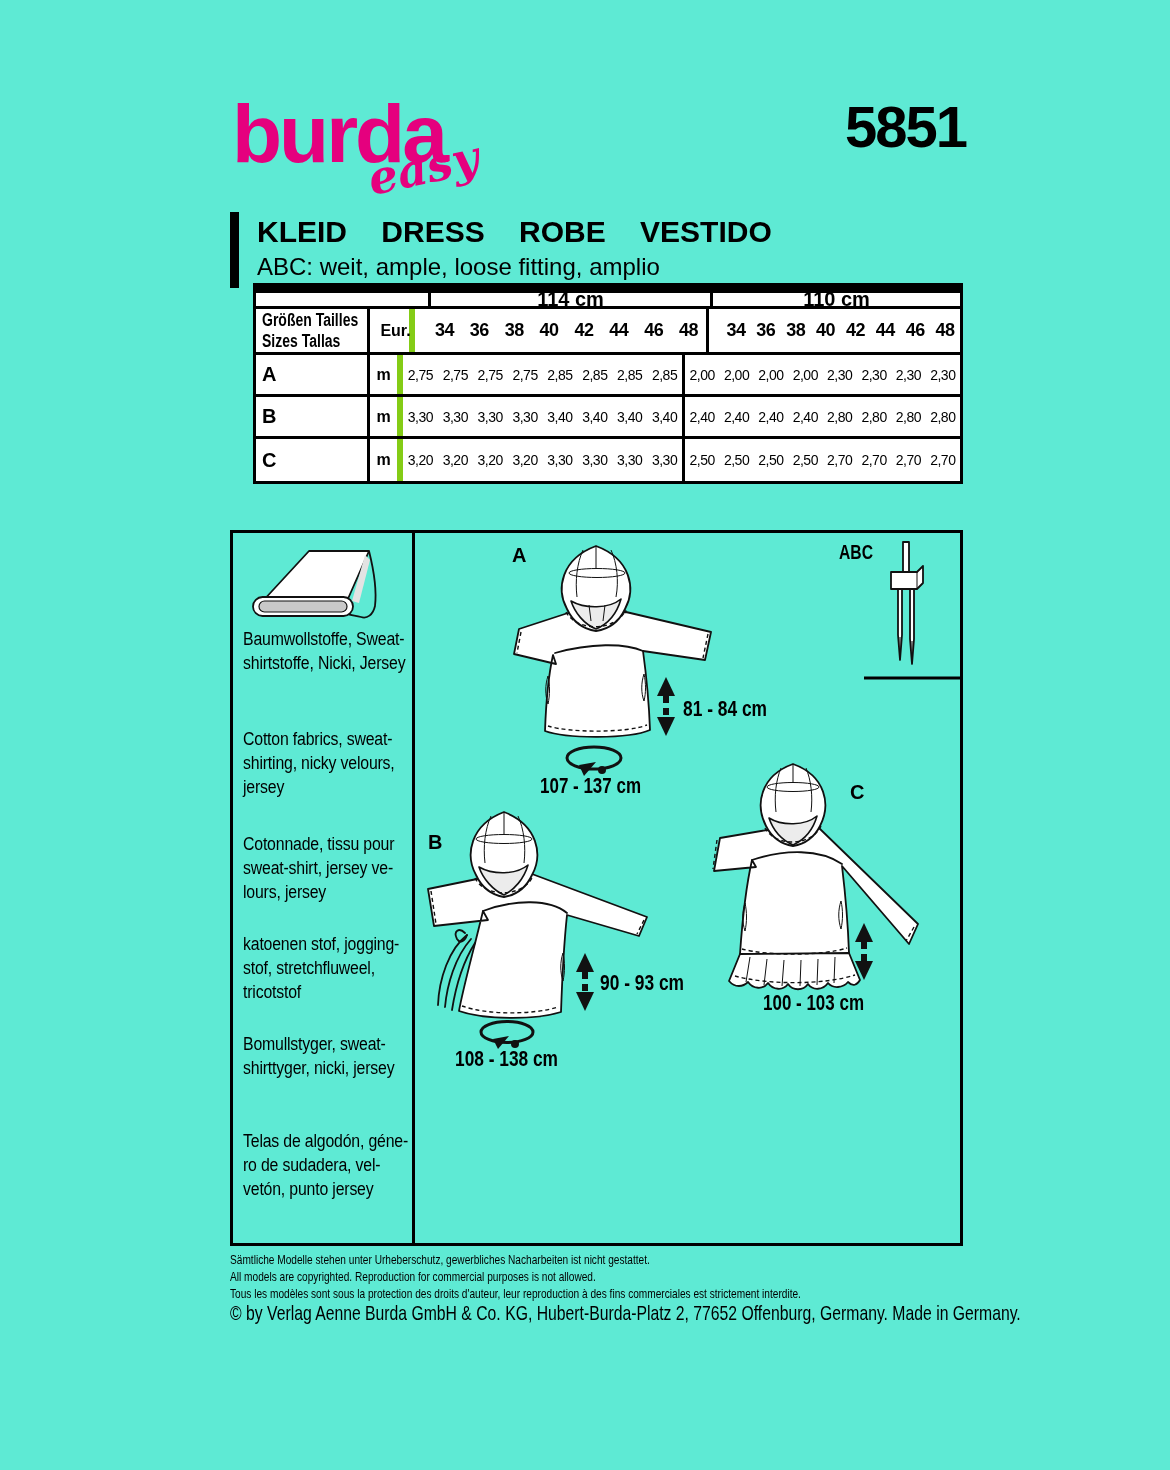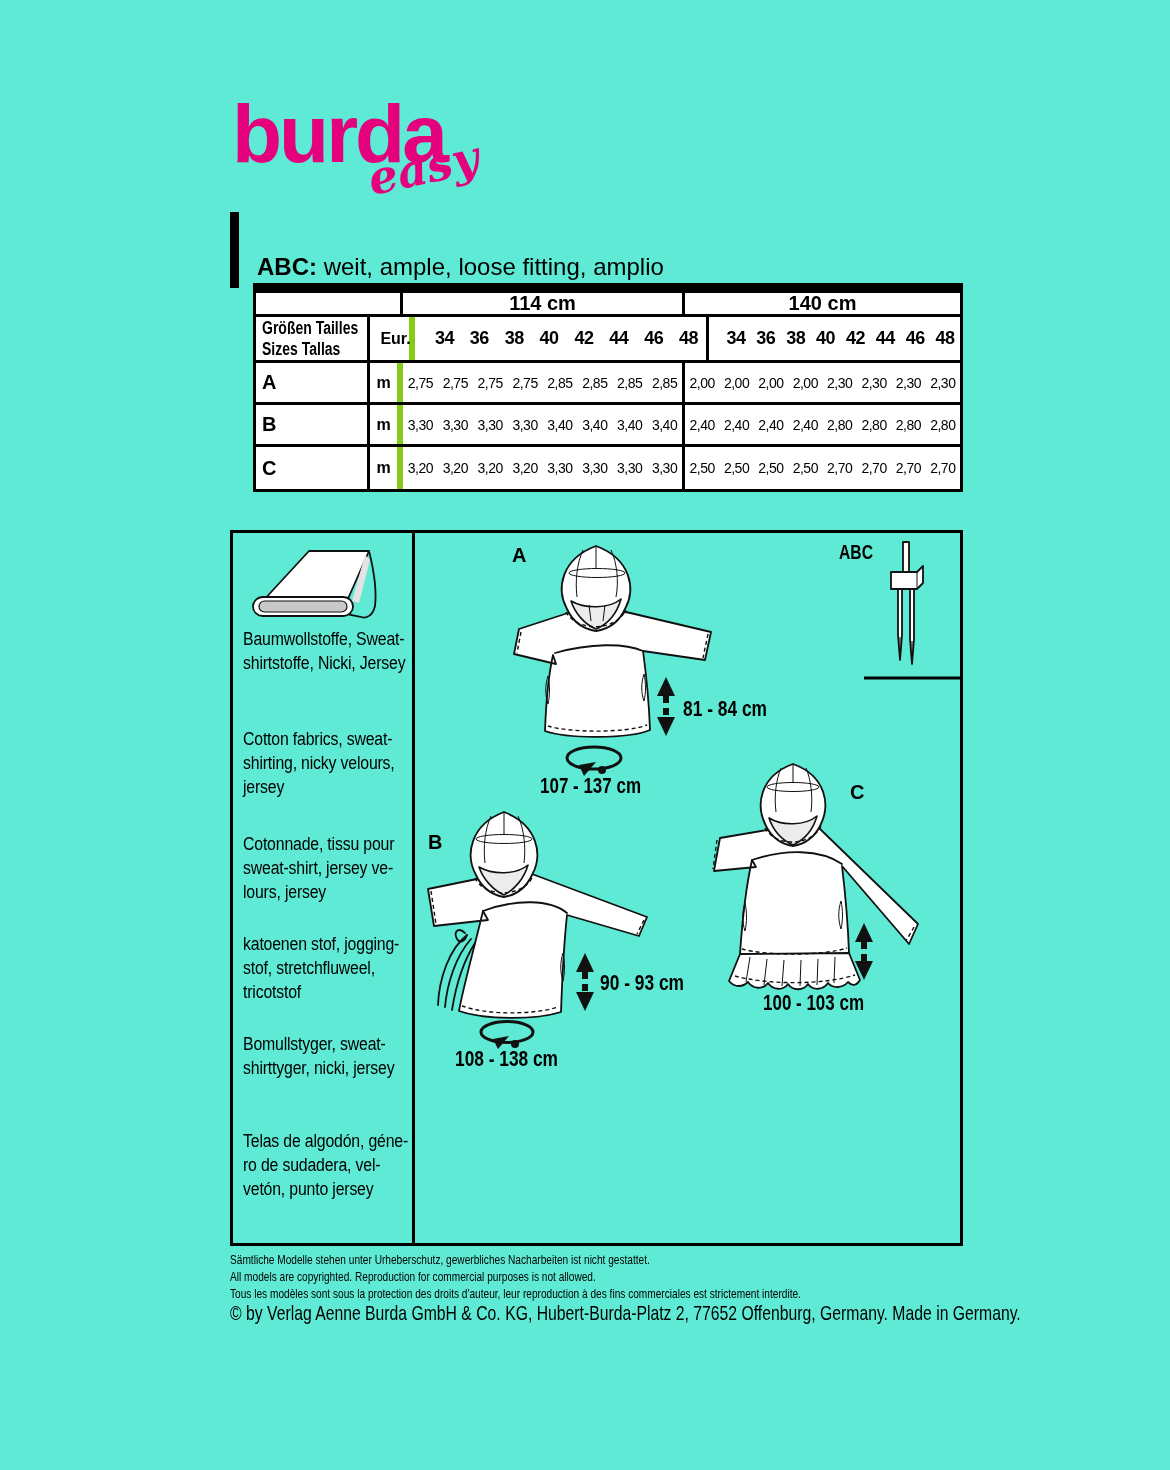--- a/index.html
+++ b/index.html
@@ -14,21 +14,21 @@
   
   .logo-main{font-size:82px;font-weight:bold;letter-spacing:-3px;color:#e5007e;line-height:1;}
   .logo-sub{font-family:"DejaVu Serif",serif;font-style:italic;font-weight:bold;font-size:46px;
             color:#e5007e;transform:rotate(-12deg);transform-origin:left top;line-height:1;}
   .pattern-number{font-size:58px;font-weight:bold;letter-spacing:-2px;line-height:1;}
 
   
   .title-bar{width:9px;height:76px;background:#000;}
   .page-title{font-size:30px;font-weight:bold;word-spacing:26px;letter-spacing:0;white-space:nowrap;}
   .subtitle{font-size:24px;white-space:nowrap;}
-  .subtitle b{font-weight:bold;}
+  .subtitle b{font-weight:normal;}
 
   
   .ytable{left:253px;top:283px;width:710px;background:#fff;box-sizing:border-box;
           border-left:3px solid #000;border-right:3px solid #000;border-bottom:3px solid #000;}
   .tbar{height:10px;background:#000;}
   .trow{display:flex;border-bottom:3px solid #000;box-sizing:border-box;}
   .trow:last-child{border-bottom:none;}
   .cell{box-sizing:border-box;display:flex;align-items:center;}
   .corner-blank{width:147px;border-right:3px solid #000;}
   .groupcell{width:282px;border-right:3px solid #000;justify-content:center;
@@ -36,21 +36,21 @@
   .groupcell.last{flex:1;border-right:none;}
   .labelcol{width:114px;border-right:3px solid #000;padding-left:6px;}
   .eurcol{width:33px;border-right:6px solid #84cc16;justify-content:center;
           font-size:16px;font-weight:bold;}
   .sgroup{width:282px;border-right:3px solid #000;display:flex;}
   .sgroup.last{flex:1;border-right:none;}
   .scell{flex:1;display:flex;align-items:center;justify-content:center;
          font-size:18px;font-weight:bold;letter-spacing:-0.5px;}
   .vcell{flex:1;display:flex;align-items:center;justify-content:center;
          font-size:14px;font-weight:normal;letter-spacing:-0.5px;}
-  .hgroups{height:24px;}
+  .hgroups{height:16px;padding-left:28px;}
   .hsizes{height:46px;gap:12px;}
   .vrow{height:42px;}
   .cornertext{font-size:17.5px;font-weight:bold;line-height:21px;white-space:nowrap;}
   .rowlabel{font-size:20px;font-weight:bold;}
 
   
   .panel{left:230px;top:530px;width:733px;height:716px;border:3px solid #000;box-sizing:border-box;}
   .divider{position:absolute;left:179px;top:0;width:3px;height:100%;background:#000;}
   .fabric-note{position:absolute;left:10px;width:205px;font-size:18px;line-height:1.32;
                white-space:pre-line;letter-spacing:-0.2px;}
@@ -70,30 +70,32 @@
 </head>
 <body>
 
 <div id="page">
 
   <div class="abs" style="left:232px;top:93px;">
     <div class="logo-main">burda</div>
     <div class="abs logo-sub" style="left:132px;top:64px;">easy</div>
   </div>
 
+  <div class="abs pattern-number" style="left:845px;top:98px;">5851</div>
 
   <div class="abs title-bar" style="left:230px;top:212px;"></div>
+  <div class="abs page-title" style="left:257px;top:215px;">KLEID DRESS ROBE VESTIDO</div>
   <div class="abs subtitle" style="left:257px;top:253px;"><b>ABC:</b><span> weit, ample, loose fitting, amplio</span></div>
 
   <div class="abs ytable">
     <div class="tbar"></div>
     <div class="trow hgroups">
       <div class="cell corner-blank"></div>
       <div class="cell groupcell">114 cm</div>
-      <div class="cell groupcell last">140 cm</div>
+      <div class="cell groupcell last">110 cm</div>
     </div>
     <div class="trow hsizes">
       <div class="cell labelcol">
         <div class="cornertext cond sq80">
           <div>Größen  Tailles</div>
           <div>Sizes  Tallas</div>
         </div>
       </div>
       <div class="cell eurcol">Eur.</div>
       <div class="cell sgroup">

